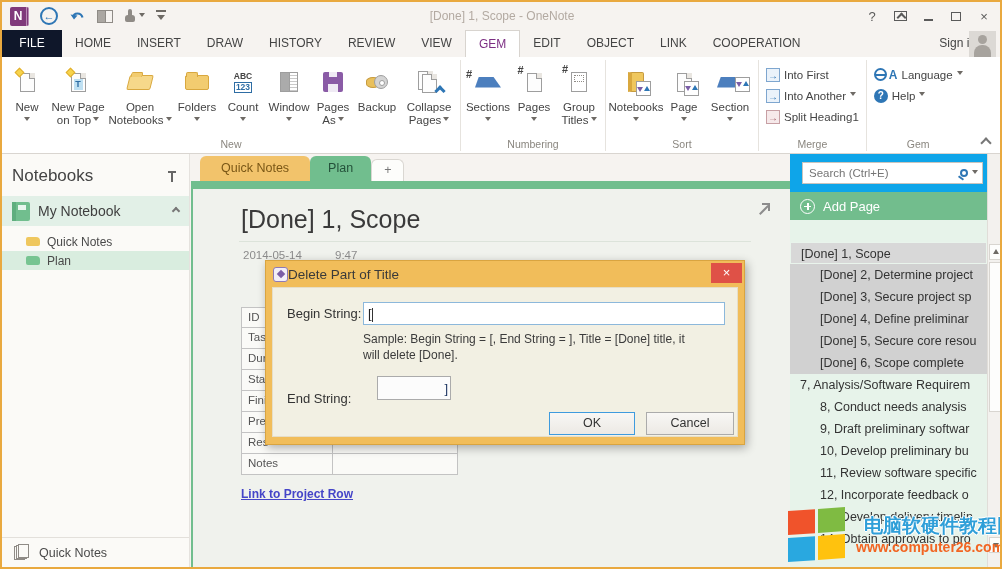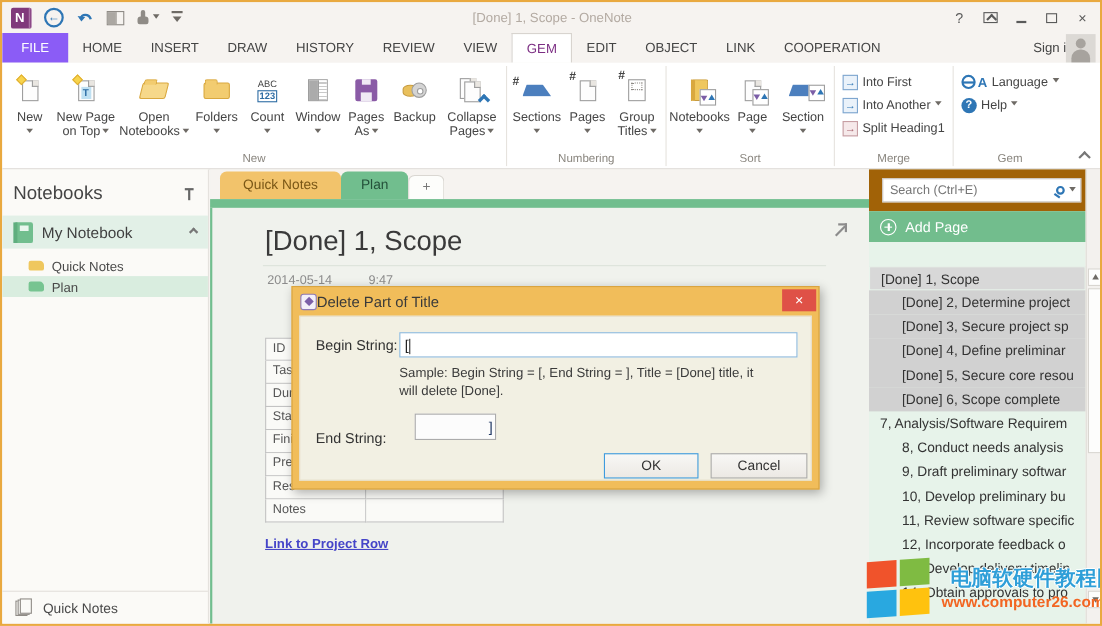--- a/index.html
+++ b/index.html
@@ -36,21 +36,21 @@
         color:#5A5A5A; font-size:13px; }
   .ribopt-ic { width:13px; height:10px; border:1px solid #5A5A5A; position:relative; }
   .ribopt-ic::after { content:""; position:absolute; left:3px; top:2px; width:5px; height:5px;
                       border-left:2px solid #5A5A5A; border-top:2px solid #5A5A5A; transform:rotate(45deg); }
   .min-ic { width:9px; height:2px; background:#5A5A5A; margin-top:8px; }
   .max-ic { width:10px; height:9px; border:1px solid #5A5A5A; }
 
   
   .tabbar { position:absolute; left:0; top:28px; right:0; height:27px; display:flex;
             align-items:stretch; background:#F6F3F0; font-size:12px; color:#444; }
-  .tab-file { width:60px; background:#8b5cf6; color:#fff; text-align:center; line-height:27px; }
+  .tab-file { width:60px; background:#0f172a; color:#fff; text-align:center; line-height:27px; }
   .rtab { padding:0 13px; line-height:27px; }
   .rtab.active { background:#FFFFFF; border:1px solid #D8D4CF; border-bottom:none;
                  color:#7C2E83; }
   .signin { position:absolute; right:24px; line-height:27px; font-size:12px; color:#444; }
   .avatar { position:absolute; right:4px; top:1px; width:27px; height:26px; background:#DCD9D5;
             overflow:hidden; }
   .avatar::before { content:""; position:absolute; left:9px; top:4px; width:9px; height:9px;
                     border-radius:50%; background:#A7A39E; }
   .avatar::after { content:""; position:absolute; left:5px; top:14px; width:17px; height:12px;
                    border-radius:8px 8px 0 0; background:#A7A39E; }
@@ -73,21 +73,21 @@
   .spark { position:absolute; width:7px; height:7px; background:#F7D44C; border:1px solid #E0AE31;
            transform:rotate(45deg); left:-5px; top:-5px; }
   .tpage { position:absolute; left:2px; bottom:1px; width:9px; height:11px; background:#BFE0F2;
            color:#2E6DA4; font-size:9px; font-weight:bold; line-height:11px; text-align:center; }
   .fld { width:24px; height:15px; background:#F2CC70; border:1px solid #D9A83F;
          border-radius:2px; position:relative; }
   .fld::before { content:""; position:absolute; left:0; top:-4px; width:10px; height:4px;
                  background:#F2CC70; border:1px solid #D9A83F; border-bottom:none;
                  border-radius:2px 2px 0 0; }
   .fld-open { transform:skewX(-14deg); background:#F6D88A; }
-  .cnt { font-size:8.5px; font-weight:normal; color:#444; line-height:9px; text-align:center; }
+  .cnt { font-size:8.5px; font-weight:bold; color:#444; line-height:9px; text-align:center; }
   .cnt b { display:block; color:#2E6DA4; border:1px solid #2E6DA4; padding:0 1px; margin-top:1px; }
   .winic { width:18px; height:20px; border:1px solid #9E9E9E; display:flex; }
   .winic i { width:8px; background:#ABABAB; }
   .winic b { flex:1; border-left:1px solid #9E9E9E; background:
              repeating-linear-gradient(#fff 0 2px, #C9C9C9 2px 3px); }
   .flp { width:20px; height:20px; background:#8A5BA6; border-radius:2px; position:relative; }
   .flp::before { content:""; position:absolute; left:5px; bottom:0; width:10px; height:8px; background:#EFEAF4; }
   .flp::after { content:""; position:absolute; left:6px; top:0; width:8px; height:5px; background:#EFEAF4; }
   .cyl { width:14px; height:11px; background:#E9C05C; border:1px solid #C79B3F; border-radius:7px/4px; }
   .cd { width:14px; height:14px; border-radius:50%; margin-left:-6px; background:#D4D4D4;
@@ -196,21 +196,21 @@
   .end-input { position:absolute; left:104px; top:88px; width:74px; height:24px; background:#FCFCFC;
                border:1px solid #ABABAB; font-size:13px; color:#203864; text-align:right;
                padding:4px 2px 0 0; }
   .dlg-btn { position:absolute; top:124px; height:23px; background:linear-gradient(#F8F7F5,#ECE9E4);
              font-size:12.5px; color:#333; text-align:center; line-height:21px; }
   .btn-ok { left:276px; width:86px; border:1px solid #3E9BDE; }
   .btn-cancel { left:373px; width:88px; border:1px solid #ABABAB; }
 
   
   .rightpanel { position:absolute; left:788px; top:152px; width:197px; bottom:0; background:#E7F3EA; }
-  .searcharea { height:38px; background:#a16207; padding:8px 0 0 12px; }
+  .searcharea { height:38px; background:#0ea5e9; padding:8px 0 0 12px; }
   .searchbox { width:181px; height:22px; background:#fff; border:1px solid #C9C4BE; display:flex;
                align-items:center; padding:0 4px 0 6px; gap:4px; }
   .searchbox input { border:none; outline:none; flex:1; min-width:0; font-size:11.5px; color:#6B675F;
                      font-family:"Liberation Sans",sans-serif; background:transparent; }
   .mag { width:8px; height:8px; border:2px solid #2E76B5; border-radius:50%; position:relative; flex:none; }
   .mag::after { content:""; position:absolute; left:-4px; top:6px; width:6px; height:2px;
                 background:#2E76B5; transform:rotate(35deg); }
   .addpage { height:28px; background:#72BD8D; color:#fff; display:flex; align-items:center; gap:8px;
              padding-left:10px; font-size:13px; }
   .pluscirc { width:15px; height:15px; border:1.5px solid #fff; border-radius:50%; position:relative; }

